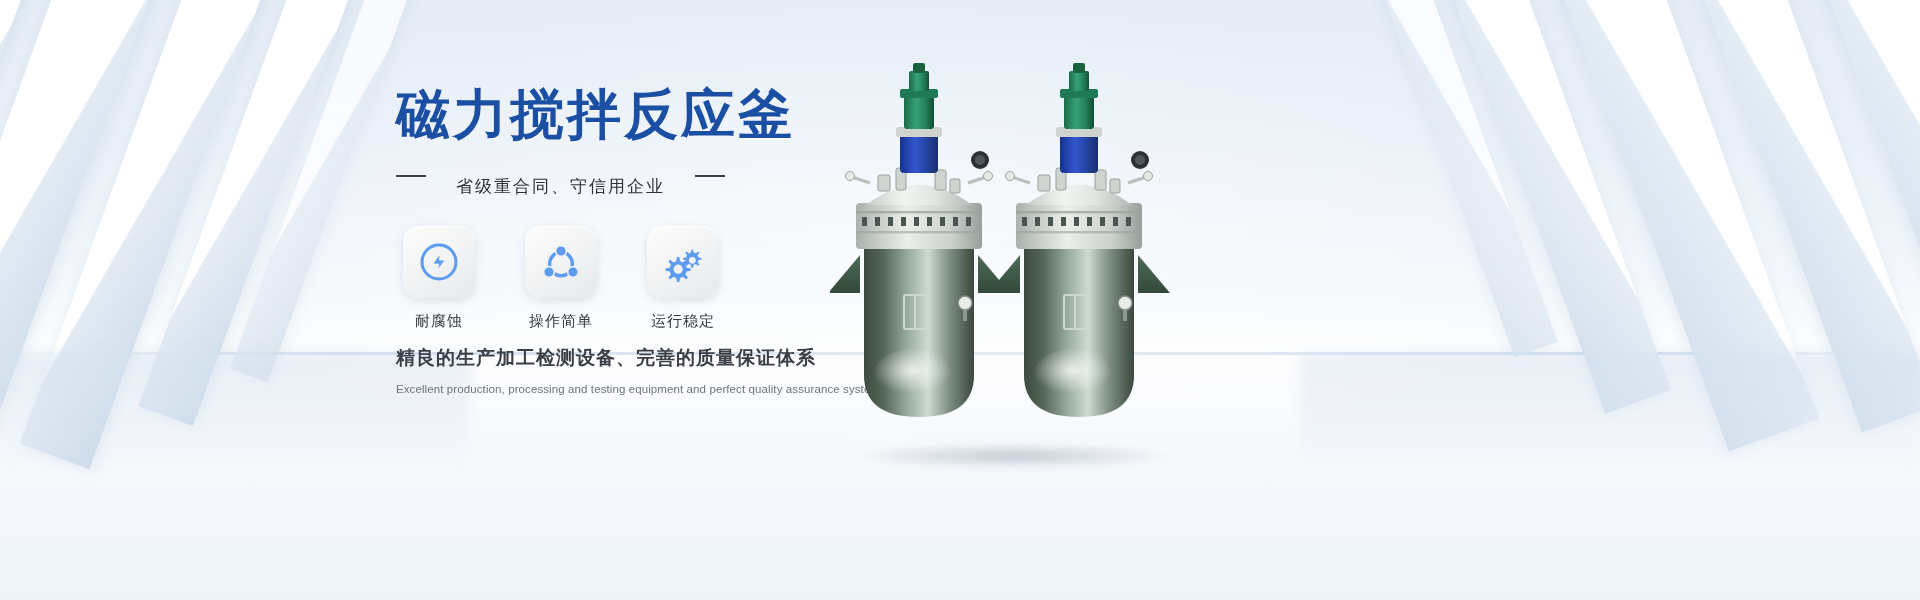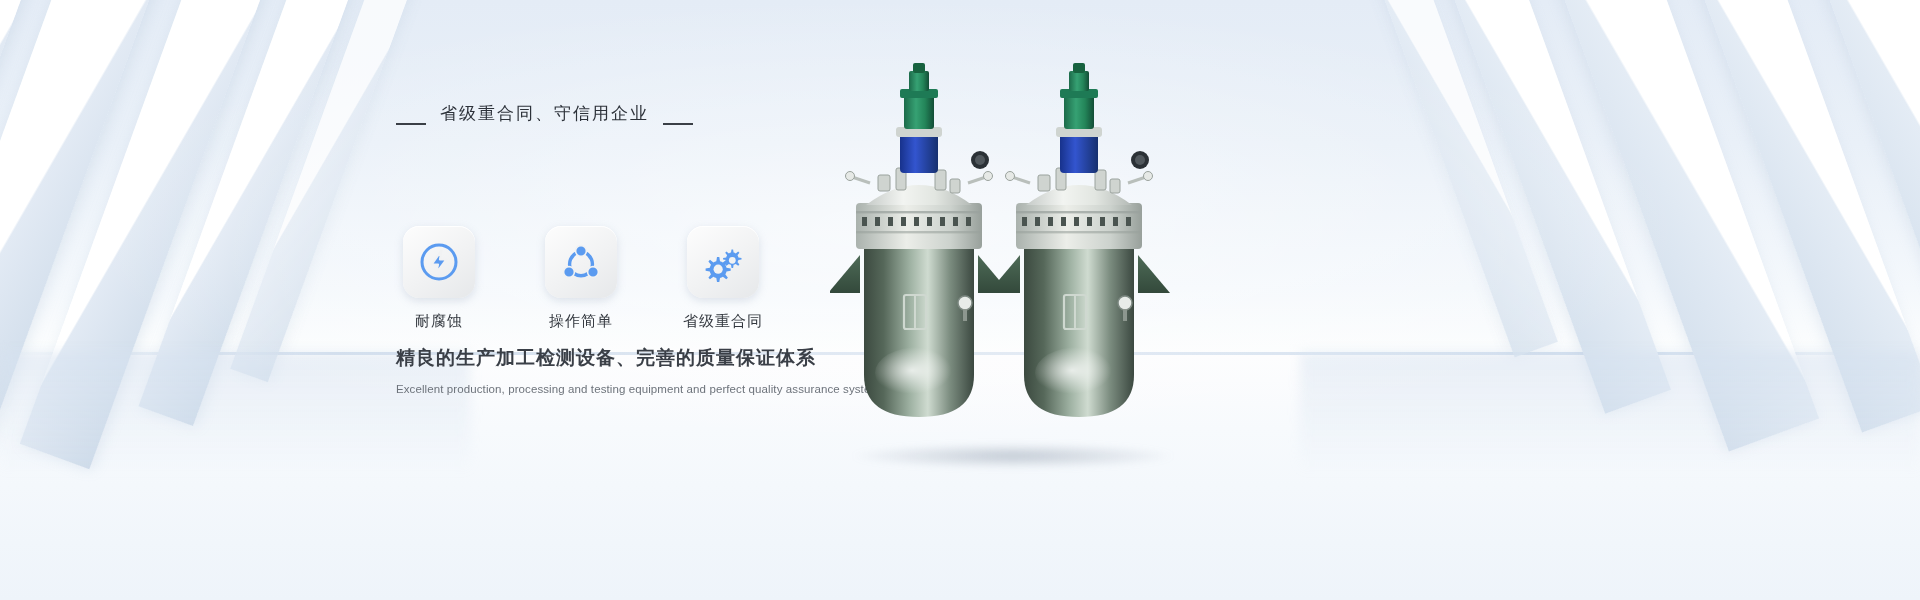--- a/index.html
+++ b/index.html
@@ -98,24 +98,24 @@
     font-family: "DejaVu Sans", "Liberation Sans", sans-serif;
     font-size: 54px;
     line-height: 1.06;
     font-weight: bold;
     letter-spacing: 3px;
     color: #1a4fa3;
     text-shadow: 0 1px 0 rgba(255,255,255,.65);
     white-space: nowrap;
   }
   .subtitle-row {
-    margin-top: 16px;
+    margin-top: 32px;
     display: flex;
-    align-items: flex-end;
-    gap: 14px;
+    align-items: flex-start;
+    gap: 30px;
     white-space: nowrap;
   }
   .dash {
     display: inline-block;
     width: 30px;
     height: 2px;
     background: #3a3f46;
     flex: 0 0 auto;
   }
   .subtitle-text {
@@ -124,21 +124,21 @@
     color: #2d323a;
     letter-spacing: 2px;
   }
 
   
   .features {
     position: absolute;
     left: 400px;
     top: 226px;
     display: flex;
-    gap: 64px;
+    gap: 44px;
   }
   .feature {
     width: 78px;
     display: flex;
     flex-direction: column;
     align-items: center;
   }
   .feature-tile {
     width: 72px;
     height: 72px;
@@ -214,20 +214,21 @@
     <div class="slab slab-r r4"></div>
     <div class="slab slab-r r5"></div>
     <div class="slab slab-r r6"></div>
   </div>
 
   <div class="refl lf"></div>
   <div class="refl rf"></div>
   <div class="bg-vignette"></div>
 
   <div class="content">
+    <div class="title">磁力搅拌反应釜</div>
     <div class="subtitle-row">
       <span class="dash"></span>
       <span class="subtitle-text">省级重合同、守信用企业</span>
       <span class="dash"></span>
     </div>
   </div>
 
   <div class="features">
 
     <div class="feature">
@@ -258,21 +259,21 @@
       <div class="feature-tile">
         <svg width="44" height="44" viewBox="0 0 44 44">
           <g fill="#5b9bf0">
             <path d="M30.5 9.5 l1.6 0 .5 3.1 a7.2 7.2 0 0 1 2.1 .9 l2.5-1.9 1.2 1.2 -1.9 2.5 a7.2 7.2 0 0 1 .9 2.1 l3.1 .5 0 1.6 -3.1 .5 a7.2 7.2 0 0 1 -.9 2.1 l1.9 2.5 -1.2 1.2 -2.5-1.9 a7.2 7.2 0 0 1 -2.1 .9 l-.5 3.1 -1.6 0 -.5-3.1 a7.2 7.2 0 0 1 -2.1-.9 l-2.5 1.9 -1.2-1.2 1.9-2.5 a7.2 7.2 0 0 1 -.9-2.1 l-3.1-.5 0-1.6 3.1-.5 a7.2 7.2 0 0 1 .9-2.1 l-1.9-2.5 1.2-1.2 2.5 1.9 a7.2 7.2 0 0 1 2.1-.9 z"></path>
             <circle cx="31.3" cy="20.3" r="3.4" fill="#f1f2f3"></circle>
             <path d="M16 17 l2.3 0 .7 4.2 a9.6 9.6 0 0 1 2.9 1.2 l3.4-2.6 1.6 1.6 -2.6 3.4 a9.6 9.6 0 0 1 1.2 2.9 l4.2 .7 0 2.3 -4.2 .7 a9.6 9.6 0 0 1 -1.2 2.9 l2.6 3.4 -1.6 1.6 -3.4-2.6 a9.6 9.6 0 0 1 -2.9 1.2 l-.7 4.2 -2.3 0 -.7-4.2 a9.6 9.6 0 0 1 -2.9-1.2 l-3.4 2.6 -1.6-1.6 2.6-3.4 a9.6 9.6 0 0 1 -1.2-2.9 l-4.2-.7 0-2.3 4.2-.7 a9.6 9.6 0 0 1 1.2-2.9 l-2.6-3.4 1.6-1.6 3.4 2.6 a9.6 9.6 0 0 1 2.9-1.2 z"></path>
             <circle cx="17.15" cy="29.2" r="4.6" fill="#f1f2f3"></circle>
           </g>
         </svg>
       </div>
-      <div class="feature-label">省级重合同</div>
+      <div class="feature-label">运行稳定</div>
     </div>
 
   </div>
 
   <div class="tagline">
     <div class="tagline-cn">精良的生产加工检测设备、完善的质量保证体系</div>
     <div class="tagline-en">Excellent production, processing and testing equipment and perfect quality assurance system</div>
   </div>
 
   <div class="product">

